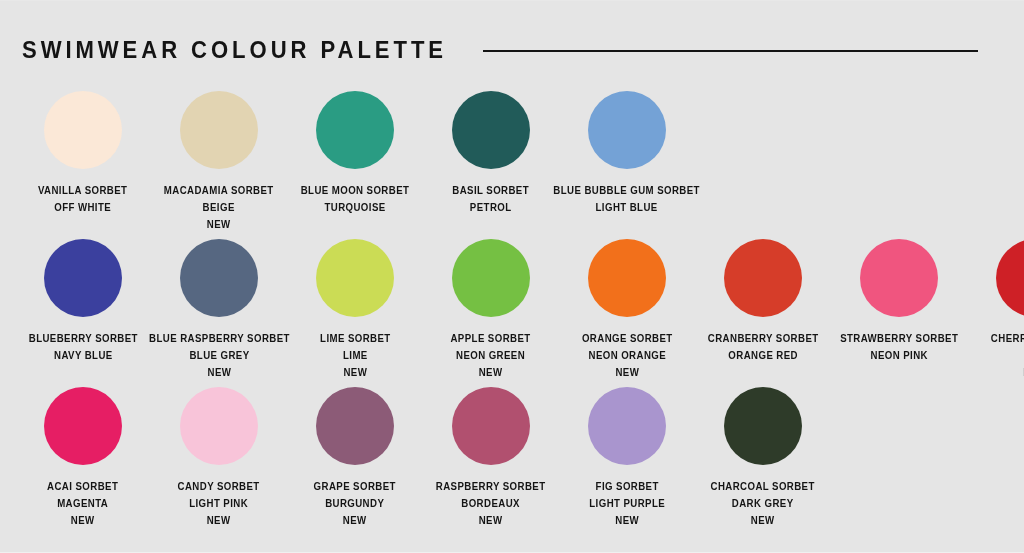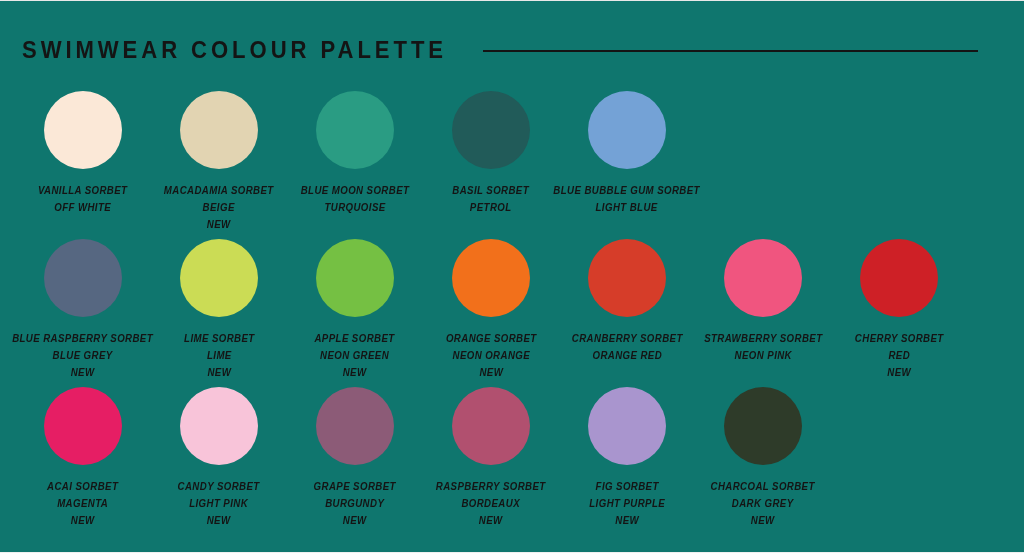--- a/index.html
+++ b/index.html
@@ -15,21 +15,21 @@
     color: #1a1a1a;
     -webkit-font-smoothing: antialiased;
   }
   .page {
     position: relative;
     width: 1024px;
     height: 553px;
     box-sizing: border-box;
     border-top: 1px solid #e8e8e8;
     border-bottom: 1px solid #f0f0f0;
-    background: #0f766e;
+    background: #e5e5e5;
   }
 
   
   .header {
     display: flex;
     align-items: center;
     padding: 0 46px 0 22px;
     height: 58px;
     margin-top: 20px;
   }
@@ -54,21 +54,20 @@
 
   
   .grid {
     padding: 0 22px 0 22px;
     margin-top: 12px;
   }
   .row {
     display: flex;
     align-items: flex-start;
     margin-bottom: 6px;
-    font-style: italic;
   }
   .cell {
     width: 122px;
     flex: 0 0 122px;
     margin-right: 14px;
     display: flex;
     flex-direction: column;
     align-items: center;
   }
   .cell:last-child {
@@ -143,20 +142,27 @@
         <div class="cell">
           <div class="swatch" style="background-color: rgb(116, 162, 214);"></div>
           <div class="labels">
             <span class="ln">BLUE BUBBLE GUM SORBET</span>
             <span class="ln">LIGHT BLUE</span>
           </div>
         </div>
       </div>
       <div class="row">
         <div class="cell">
+          <div class="swatch" style="background-color: rgb(59, 64, 158);"></div>
+          <div class="labels">
+            <span class="ln">BLUEBERRY SORBET</span>
+            <span class="ln">NAVY BLUE</span>
+          </div>
+        </div>
+        <div class="cell">
           <div class="swatch" style="background-color: rgb(86, 103, 129);"></div>
           <div class="labels">
             <span class="ln">BLUE RASPBERRY SORBET</span>
             <span class="ln">BLUE GREY</span>
             <span class="ln ln-new">NEW</span>
           </div>
         </div>
         <div class="cell">
           <div class="swatch" style="background-color: rgb(203, 220, 85);"></div>
           <div class="labels">

